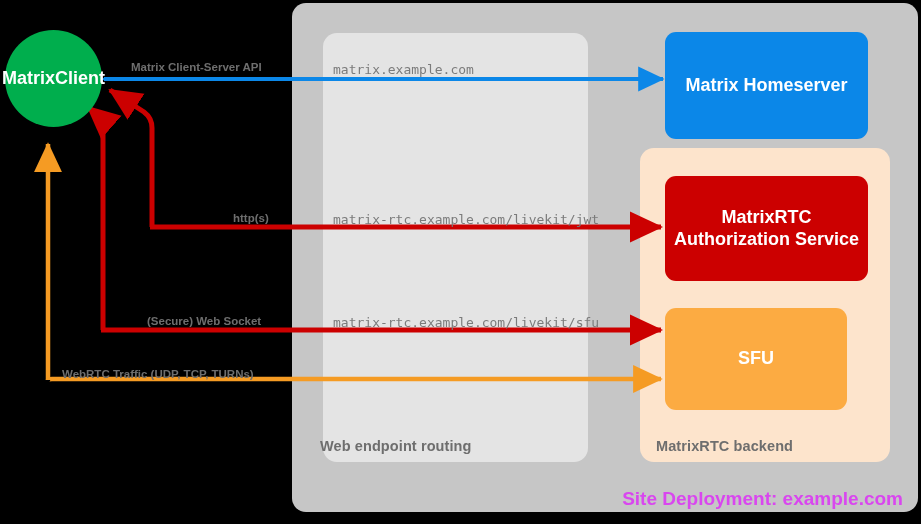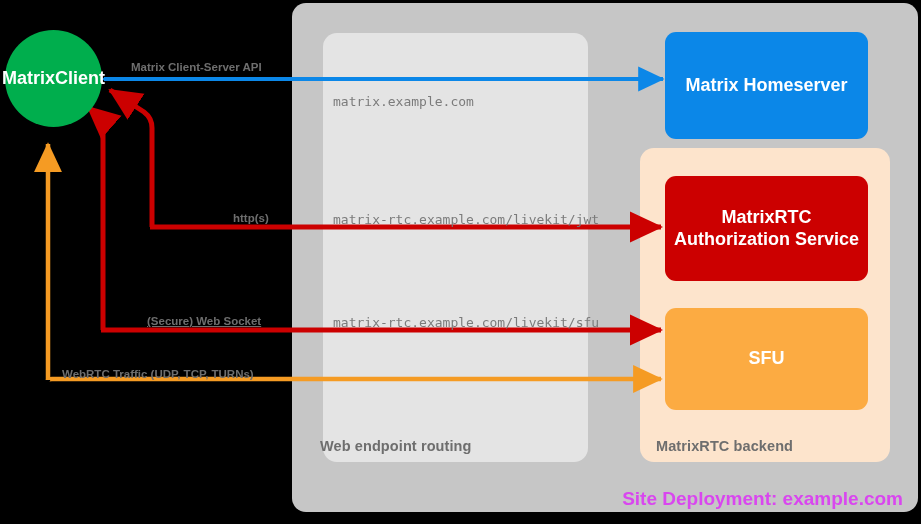--- a/index.html
+++ b/index.html
@@ -104,21 +104,21 @@
     font-size: 18px;
   }
   .auth-service {
     left: 665px; top: 176px;
     width: 203px; height: 105px;
     background: #cc0000;
     font-size: 18px;
   }
   .sfu {
     left: 665px; top: 308px;
-    width: 203px; height: 102px;
+    width: 182px; height: 102px;
     background: #fcab42;
     font-size: 18px;
     text-align: center;
   }
 
   
   .wire-label {
     position: absolute;
     font-size: 11.5px;
     font-weight: bold;
@@ -128,24 +128,24 @@
   .url-label {
     position: absolute;
     font-family: "DejaVu Sans Mono", "Liberation Mono", monospace;
     font-size: 13px;
     color: #7b7b7b;
     white-space: nowrap;
   }
 
   .lbl-csapi  { left: 131px; top: 61px; }
   .lbl-https  { left: 233px; top: 212px; }
-  .lbl-ws     { left: 147px; top: 315px; text-decoration: underline; }
+  .lbl-ws     { left: 147px; top: 315px; }
   .lbl-webrtc { left: 62px;  top: 368px; }
 
-  .url-matrix  { left: 333px; top: 62px; margin-top: 32px; }
+  .url-matrix  { left: 333px; top: 62px; }
   .url-jwt     { left: 333px; top: 212px; }
   .url-sfu     { left: 333px; top: 315px; }
 
   #wires {
     position: absolute;
     left: 0; top: 0;
     width: 921px;
     height: 524px;
     pointer-events: none;
   }

